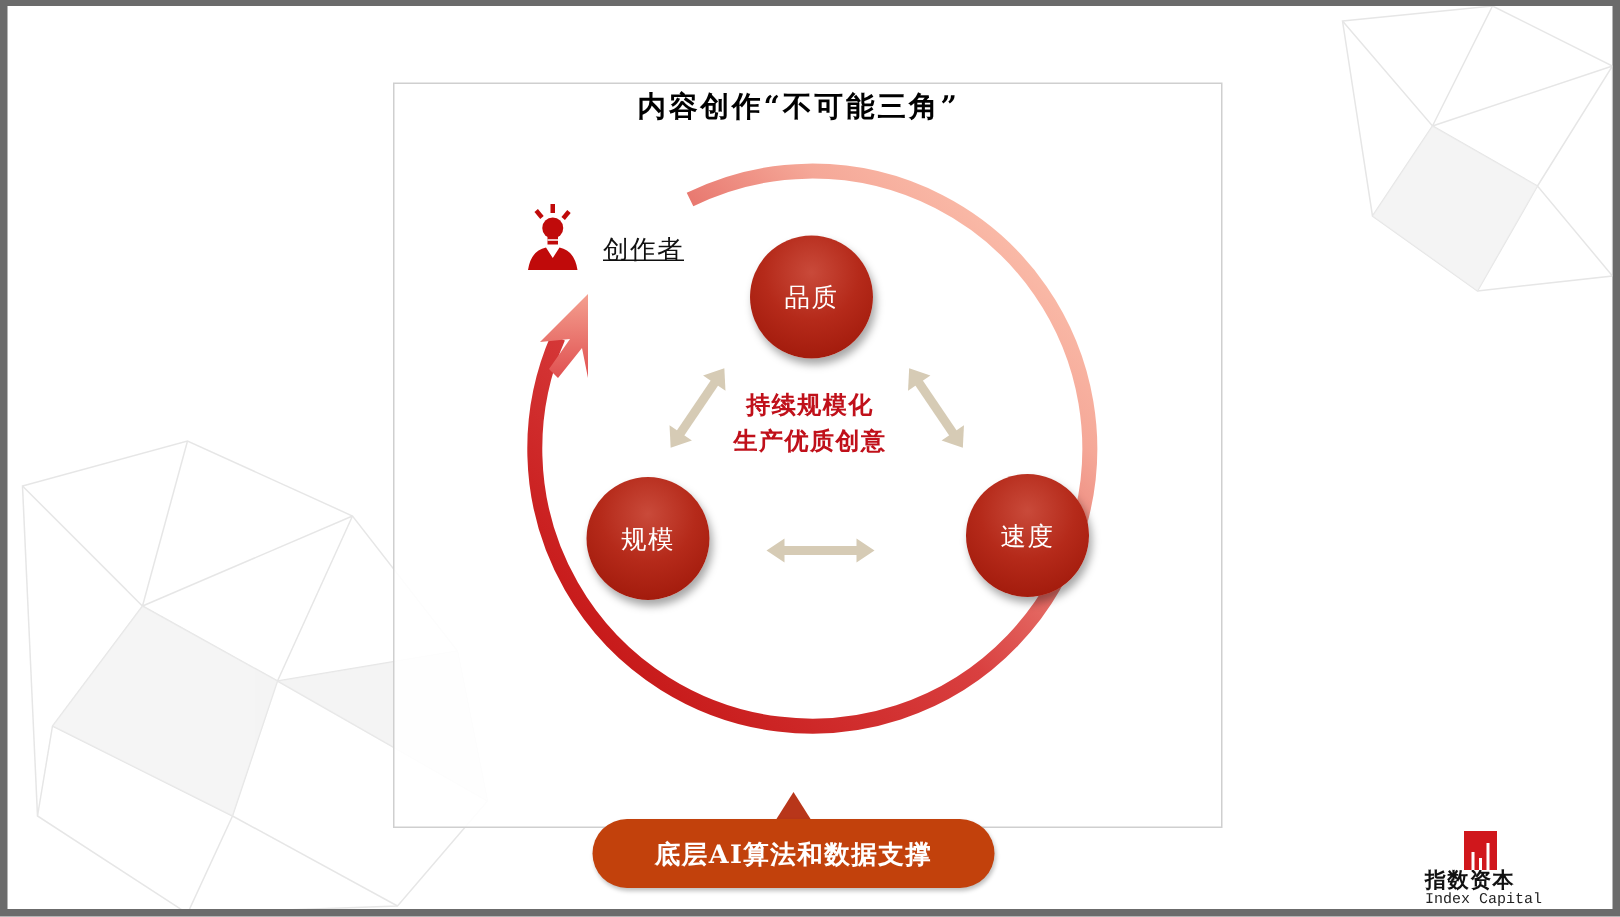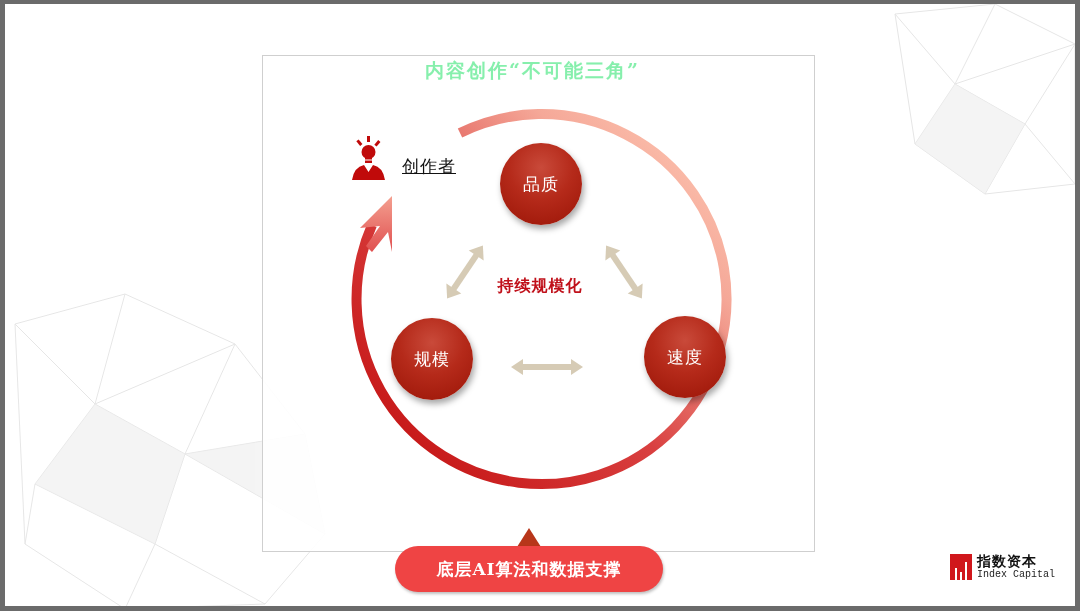--- a/index.html
+++ b/index.html
@@ -17,55 +17,55 @@
   .bg-poly {
     position: absolute; pointer-events: none;
   }
   .panel {
     position: absolute; left: 257px; top: 51px; width: 551px; height: 495px;
     border: 1px solid #cfcfcf;
     background: rgba(255,255,255,0.9);
   }
   .title {
     position: absolute; left: 257px; top: 58px; width: 551px; text-align: center;
-    font-size: 19px; font-weight: bold; color: #86efac;
+    font-size: 19px; font-weight: bold; color: #000000;
     letter-spacing: 2px;
   }
   .diagram-svg { position: absolute; left: 0; top: 0; }
   .node {
     position: absolute; width: 82px; height: 82px; border-radius: 50%;
     background: radial-gradient(circle at 50% 30%, #c94a3a 0%, #b52a1a 45%, #9a1406 100%);
     box-shadow: 2px 4px 6px rgba(0,0,0,0.35);
     color: #fff; font-size: 17px; display: flex; align-items: center; justify-content: center;
     letter-spacing: 1px;
   }
   .center-text {
-    position: absolute; left: 470px; top: 274px; width: 140px; text-align: center;
+    position: absolute; left: 470px; top: 258px; width: 140px; text-align: center;
     color: #c0101a; font-size: 16px; font-weight: bold; line-height: 24px; letter-spacing: 1px;
   }
   .creator {
     position: absolute; left: 350px; top: 136px; display: flex; align-items: flex-end;
   }
   .creator-label {
     font-size: 17px; color: #111; margin-left: 14px; margin-bottom: 2px; letter-spacing: 1px; text-decoration: underline;
   }
   .callout {
     position: absolute; left: 395px; top: 546px; width: 268px; height: 46px;
-    background: #ef4444; border-radius: 23px;
+    background: #c2410c; border-radius: 23px;
     color: #fff; font-size: 17px; font-weight: bold;
     display: flex; align-items: center; justify-content: center; letter-spacing: 1px;
     box-shadow: 1px 2px 3px rgba(0,0,0,0.25);
   }
   .callout-tip {
     position: absolute; left: 517px; top: 528px; width: 0; height: 0;
     border-left: 12px solid transparent; border-right: 12px solid transparent;
     border-bottom: 19px solid #b8361a;
   }
   .logo {
-    position: absolute; left: 950px; top: 554px; display: flex; align-items: flex-end;
+    position: absolute; left: 950px; top: 554px; display: flex; align-items: center; flex-direction: column;
   }
   .logo-mark {
     width: 22px; height: 26px; background: #d0171c; position: relative; margin-right: 5px;
   }
   .logo-mark i {
     position: absolute; background: #fff; width: 2px;
   }
   .logo-text { display: flex; flex-direction: column; }
   .logo-cn { font-family: "DejaVu Sans", sans-serif; font-size: 14px; font-weight: bold; color: #111; line-height: 15px; letter-spacing: 1px;}
   .logo-en { font-family: Liberation Mono, monospace; font-size: 10px; color: #222; line-height: 11px; }
@@ -150,32 +150,33 @@
       <rect x="15" y="22" width="7" height="5"></rect>
       <path d="M2 44 Q4 31 14 29 L18.5 36 L23 29 Q33 31 35 44 Z"></path>
     </g>
     <g stroke="#fff" stroke-width="1">
       <line x1="15" y1="24" x2="22" y2="24"></line>
     </g>
   </svg>
   <span class="creator-label">创作者</span>
 </div>
 
-<div class="node" style="left:500px;top:143px;">
+<div class="node" style="left:500px;top:157px;">
   <span>品质</span>
 </div>
 <div class="node" style="left:391px;top:318px;align-items:center;">
   <span>规模</span>
 </div>
 <div class="node" style="left:644px;top:316px;">
   <span>速度</span>
 </div>
 
 <div class="center-text">
   <div>持续规模化</div>
+  <div>生产优质创意</div>
 </div>
 
 <div class="callout-tip"></div>
 <div class="callout">
   <span>底层AI算法和数据支撑</span>
 </div>
 
 <div class="logo">
   <div class="logo-mark">
     <i style="left:5px;top:14px;height:12px;"></i>

